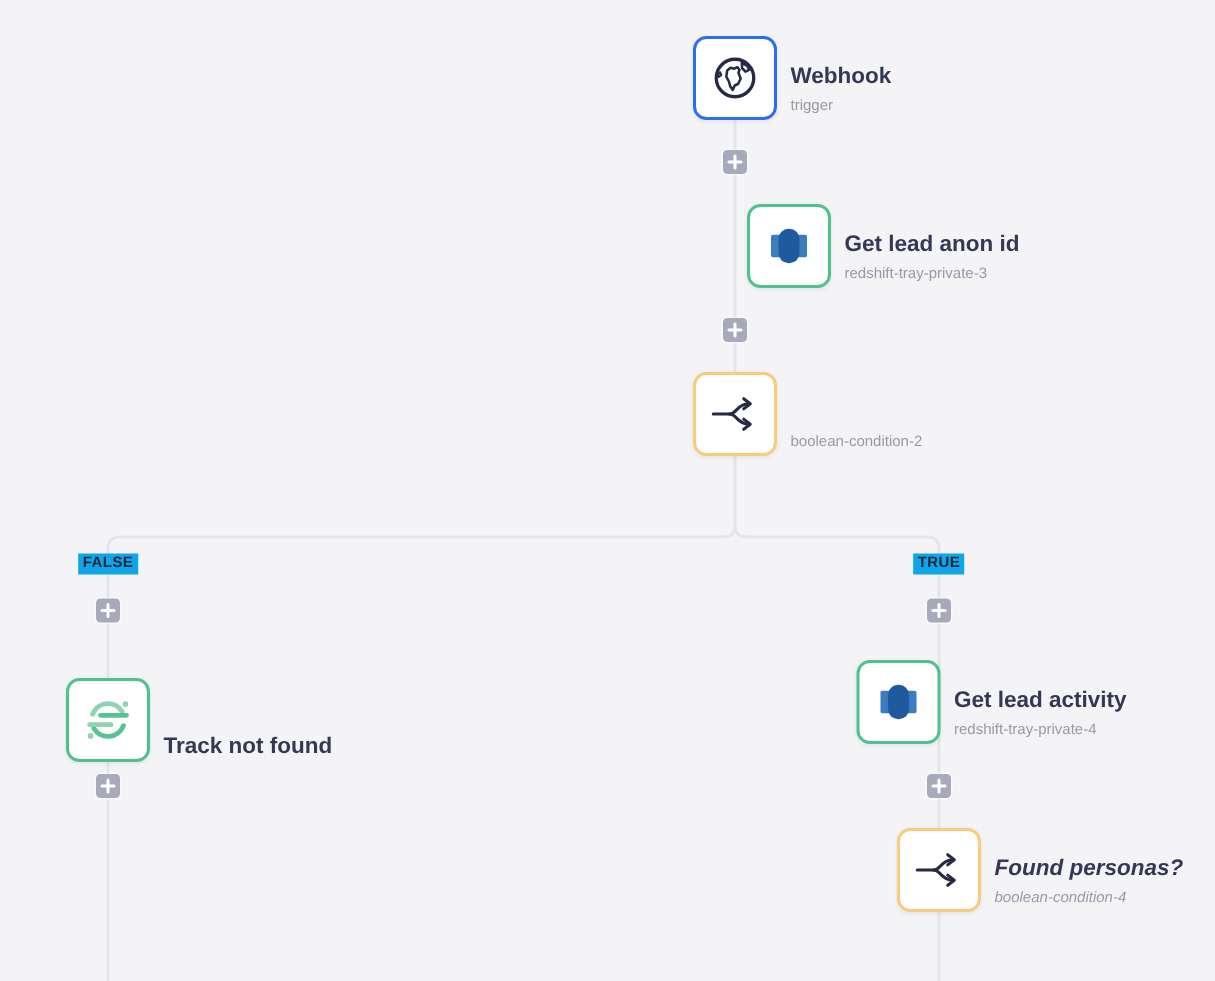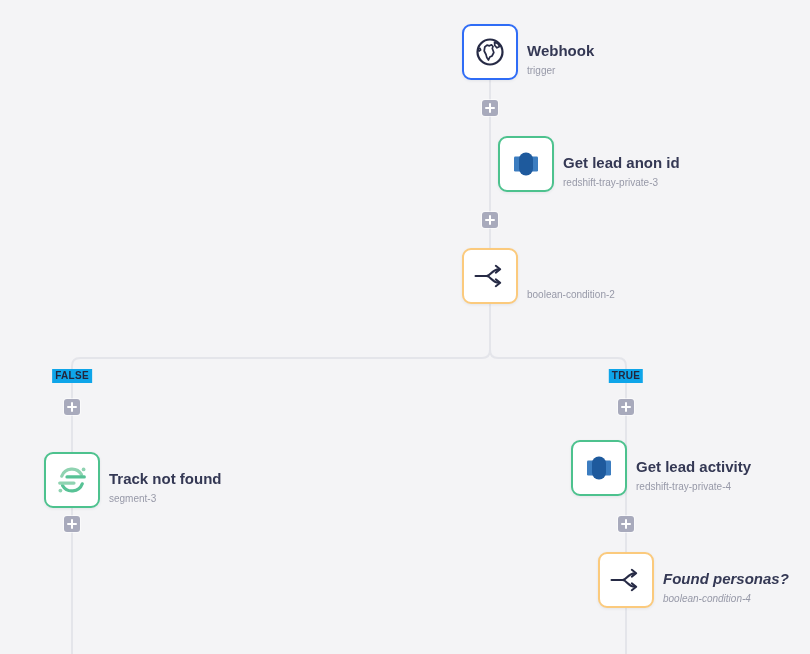--- a/index.html
+++ b/index.html
@@ -114,21 +114,20 @@
           <path d="M30.3,23.8 A11,11 0 0 1 10.5,25.5" stroke="#57c295" stroke-width="3.2"></path>
           <path d="M15,16.9 L32.3,16.9" stroke="#57c295" stroke-width="3.2"></path>
           <path d="M7.7,23.1 L22,23.1" stroke="#8fd3b1" stroke-width="3.2"></path>
         </g>
         <circle cx="31.6" cy="9.4" r="1.9" fill="#8fd3b1"></circle>
         <circle cx="8.4" cy="30.6" r="1.9" fill="#8fd3b1"></circle>
       </svg>
     </div>
     <div class="node-text">
       <div class="node-title">Track not found</div>
-      <div class="node-sub">segment-3</div>
     </div>
   </div>
 
   <div class="node" style="left:571px; top:440px;">
     <div class="node-box border-green">
       <svg class="icon-svg" width="40" height="40" viewBox="0 0 40 40">
         <rect x="8" y="12.5" width="7" height="15" rx="1.2" fill="#3c7dc0"></rect>
         <rect x="25" y="12.5" width="7" height="15" rx="1.2" fill="#3c7dc0"></rect>
         <rect x="13" y="8.5" width="14" height="23" rx="6.8" fill="#1e5a9d"></rect>
       </svg>

